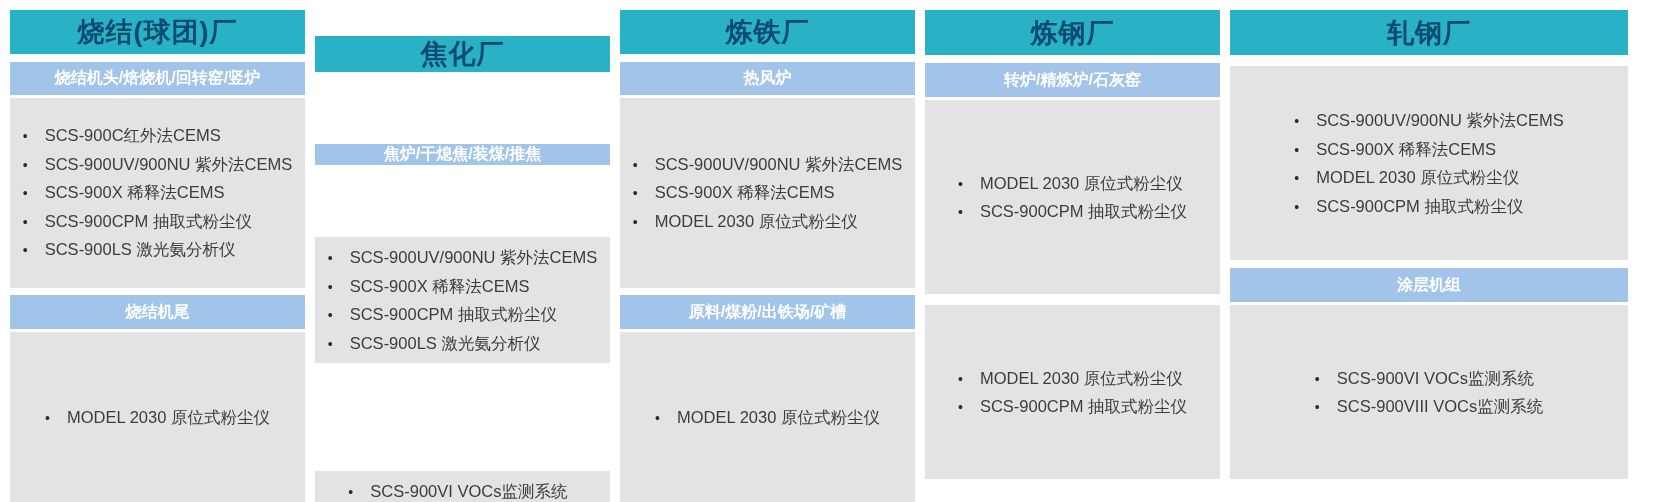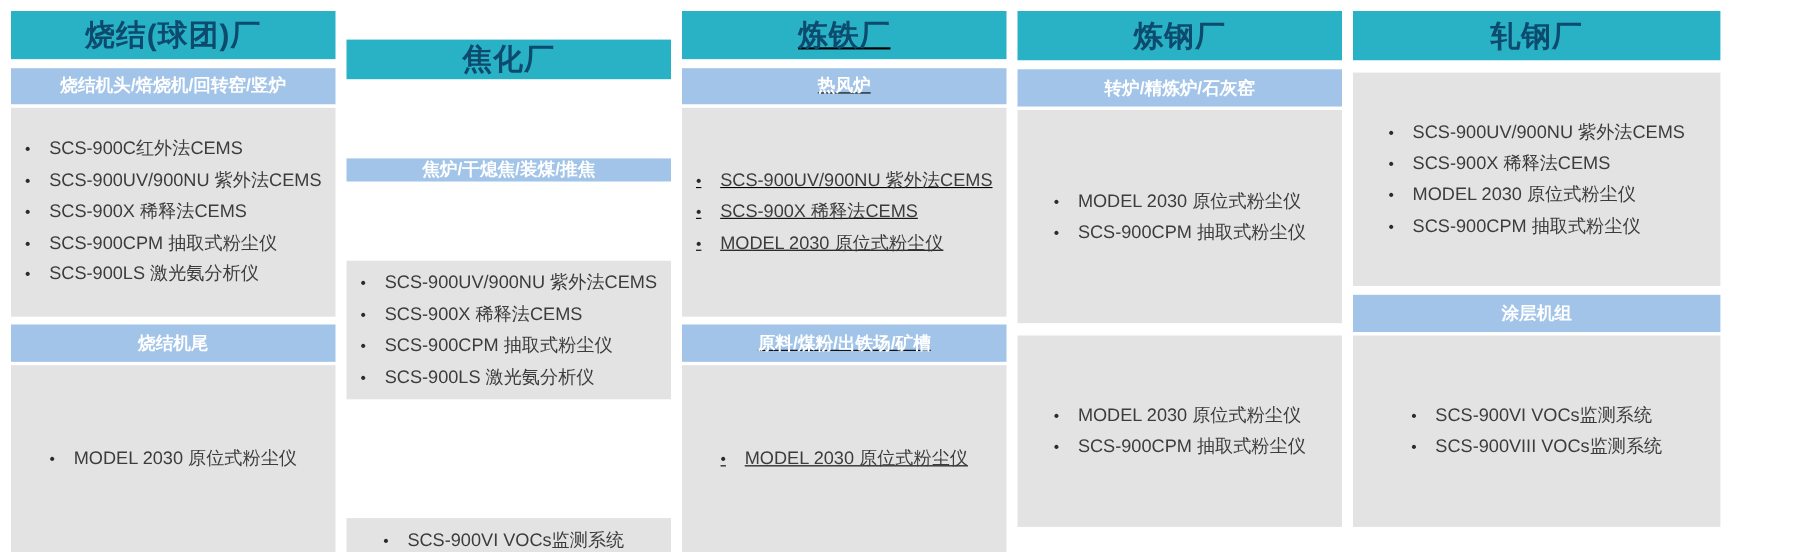--- a/index.html
+++ b/index.html
@@ -28,23 +28,23 @@
 
   .column {
     flex: 0 0 auto;
     display: flex;
     flex-direction: column;
     height: 502px;
     box-sizing: border-box;
   }
   .column.c0 { width: 295px; }
   .column.c1 { width: 295px; gap: 36px; }
-  .column.c2 { width: 295px; text-decoration: underline; }
+  .column.c2 { width: 295px; }
   .column.c3 { width: 295px; }
-  .column.c4 { width: 334px; border-radius: 15px; }
+  .column.c4 { width: 398px; border-radius: 15px; }
 
   
   .plant-title {
     height: 45px;
     background: #29B2C6;
     color: #0c4a6e;
     font-size: 27px;
     font-weight: bold;
     display: flex;
     align-items: center;

